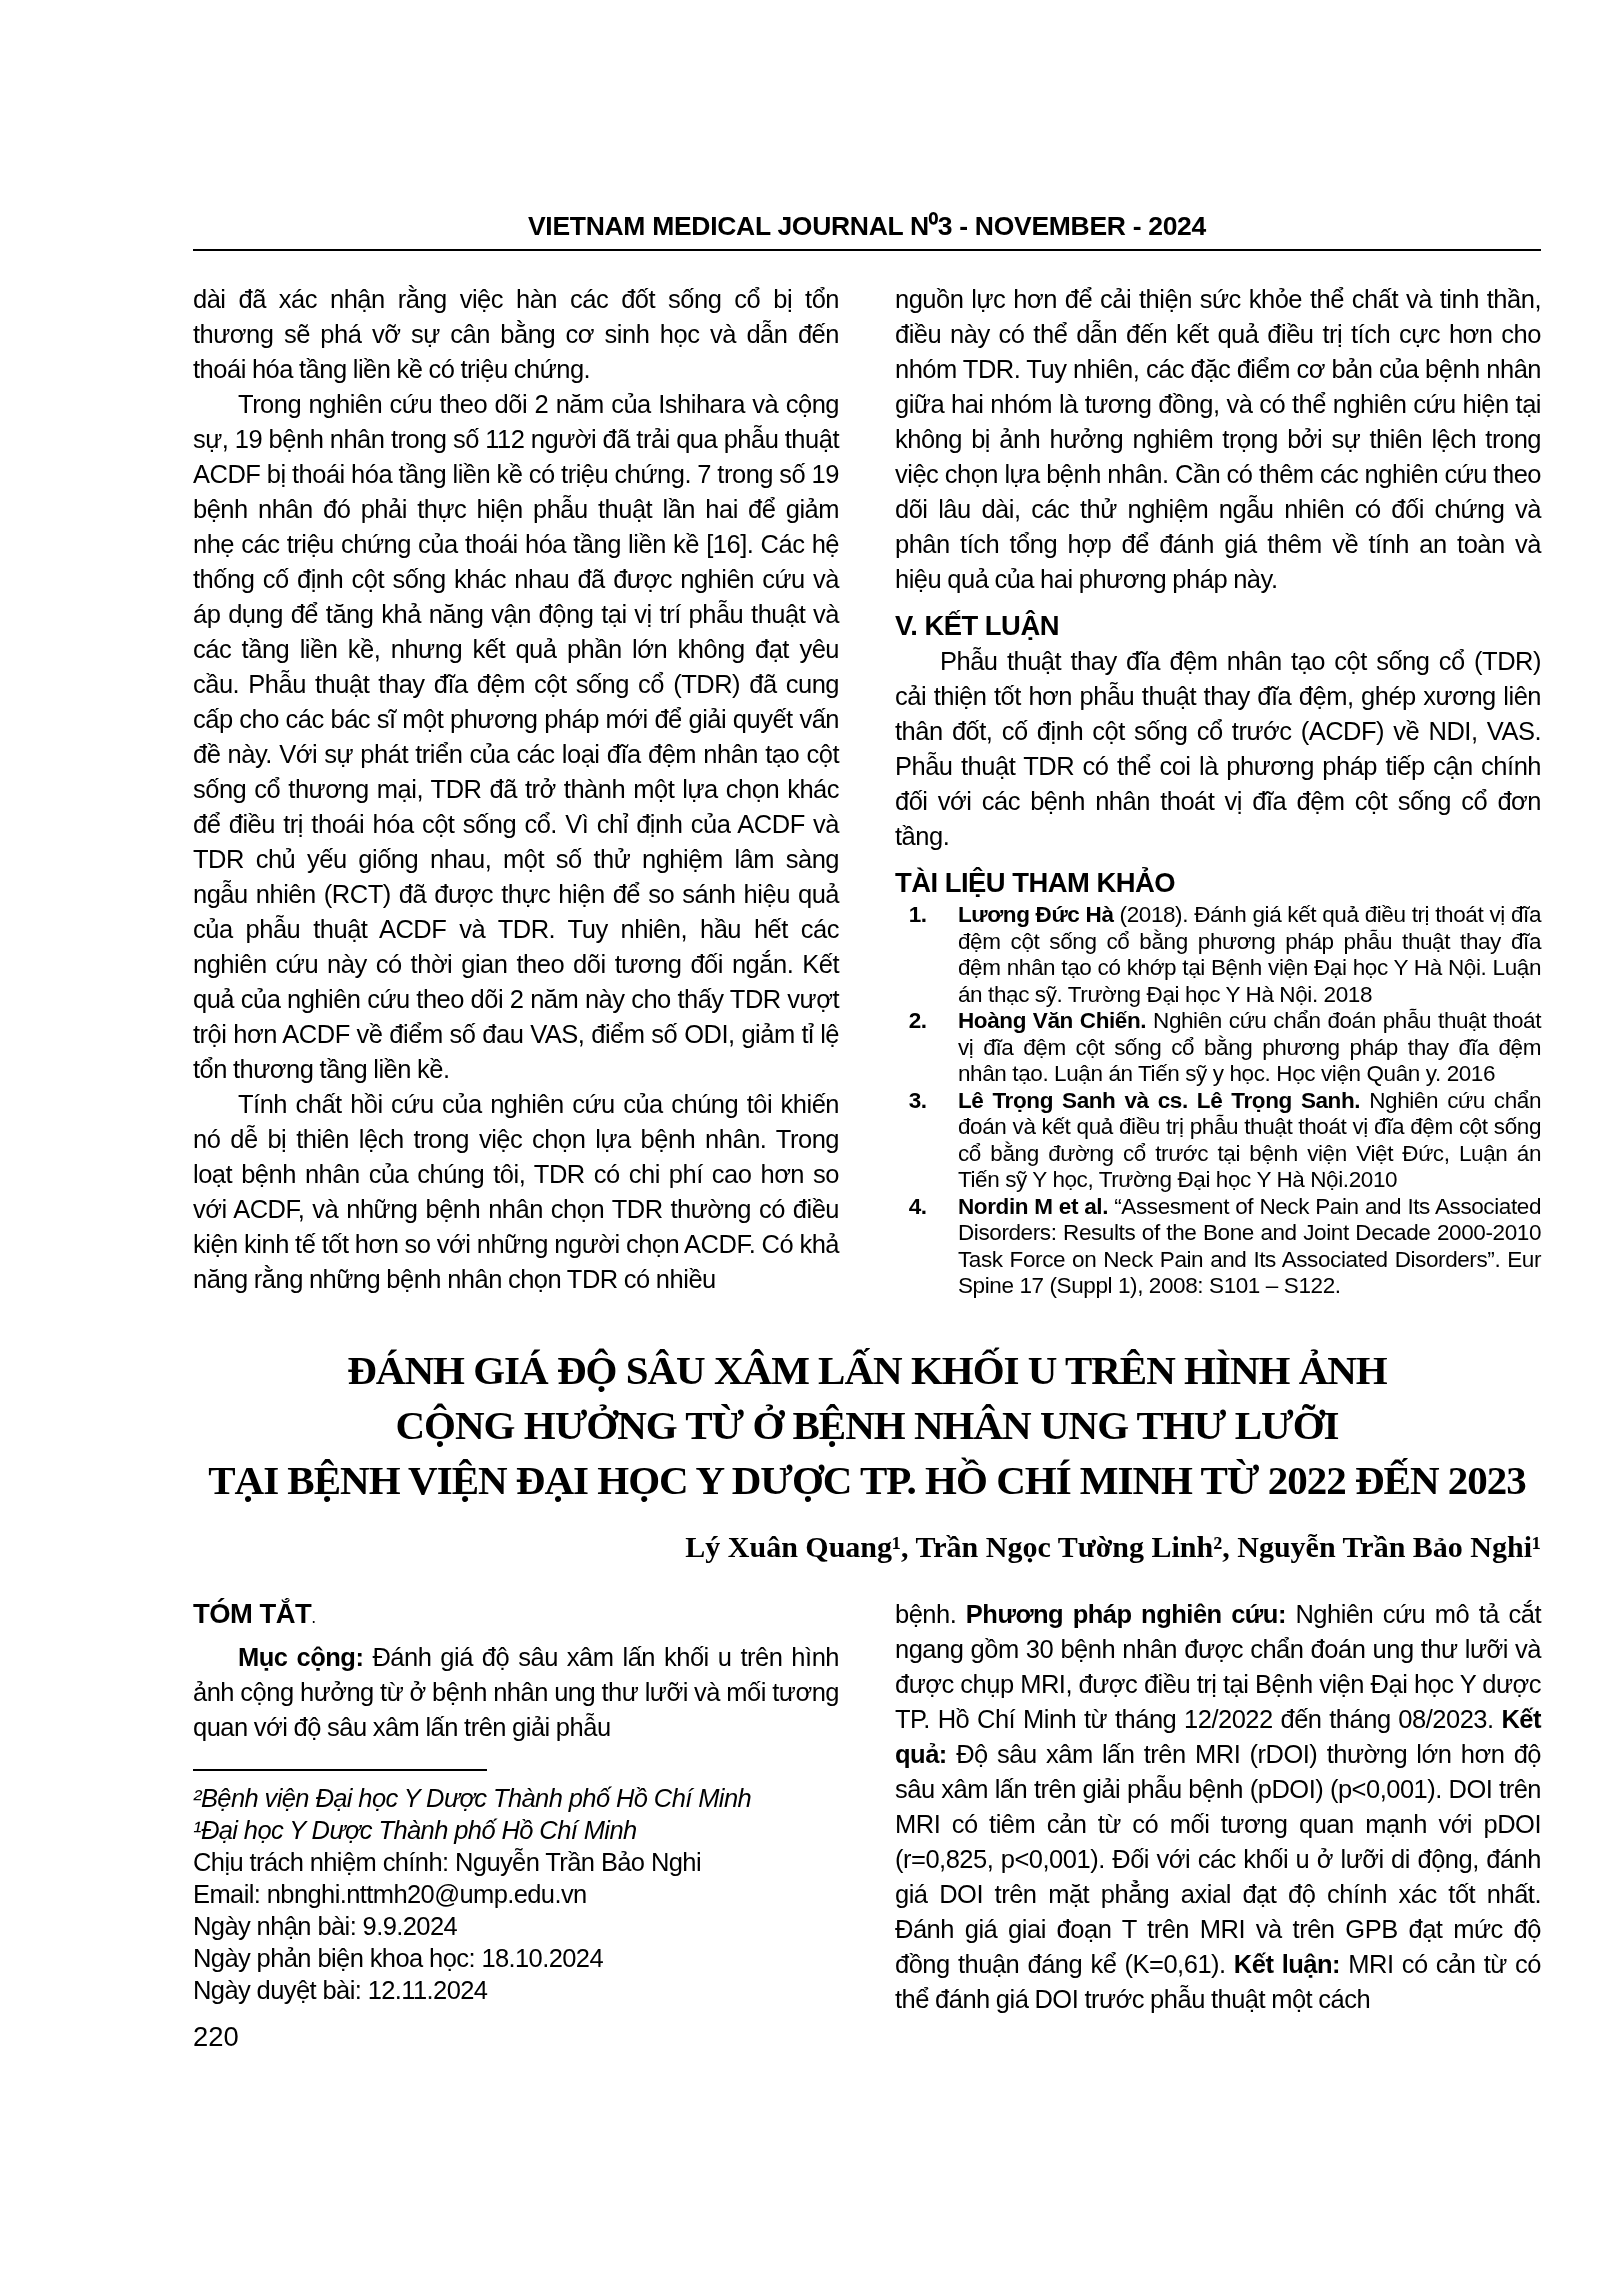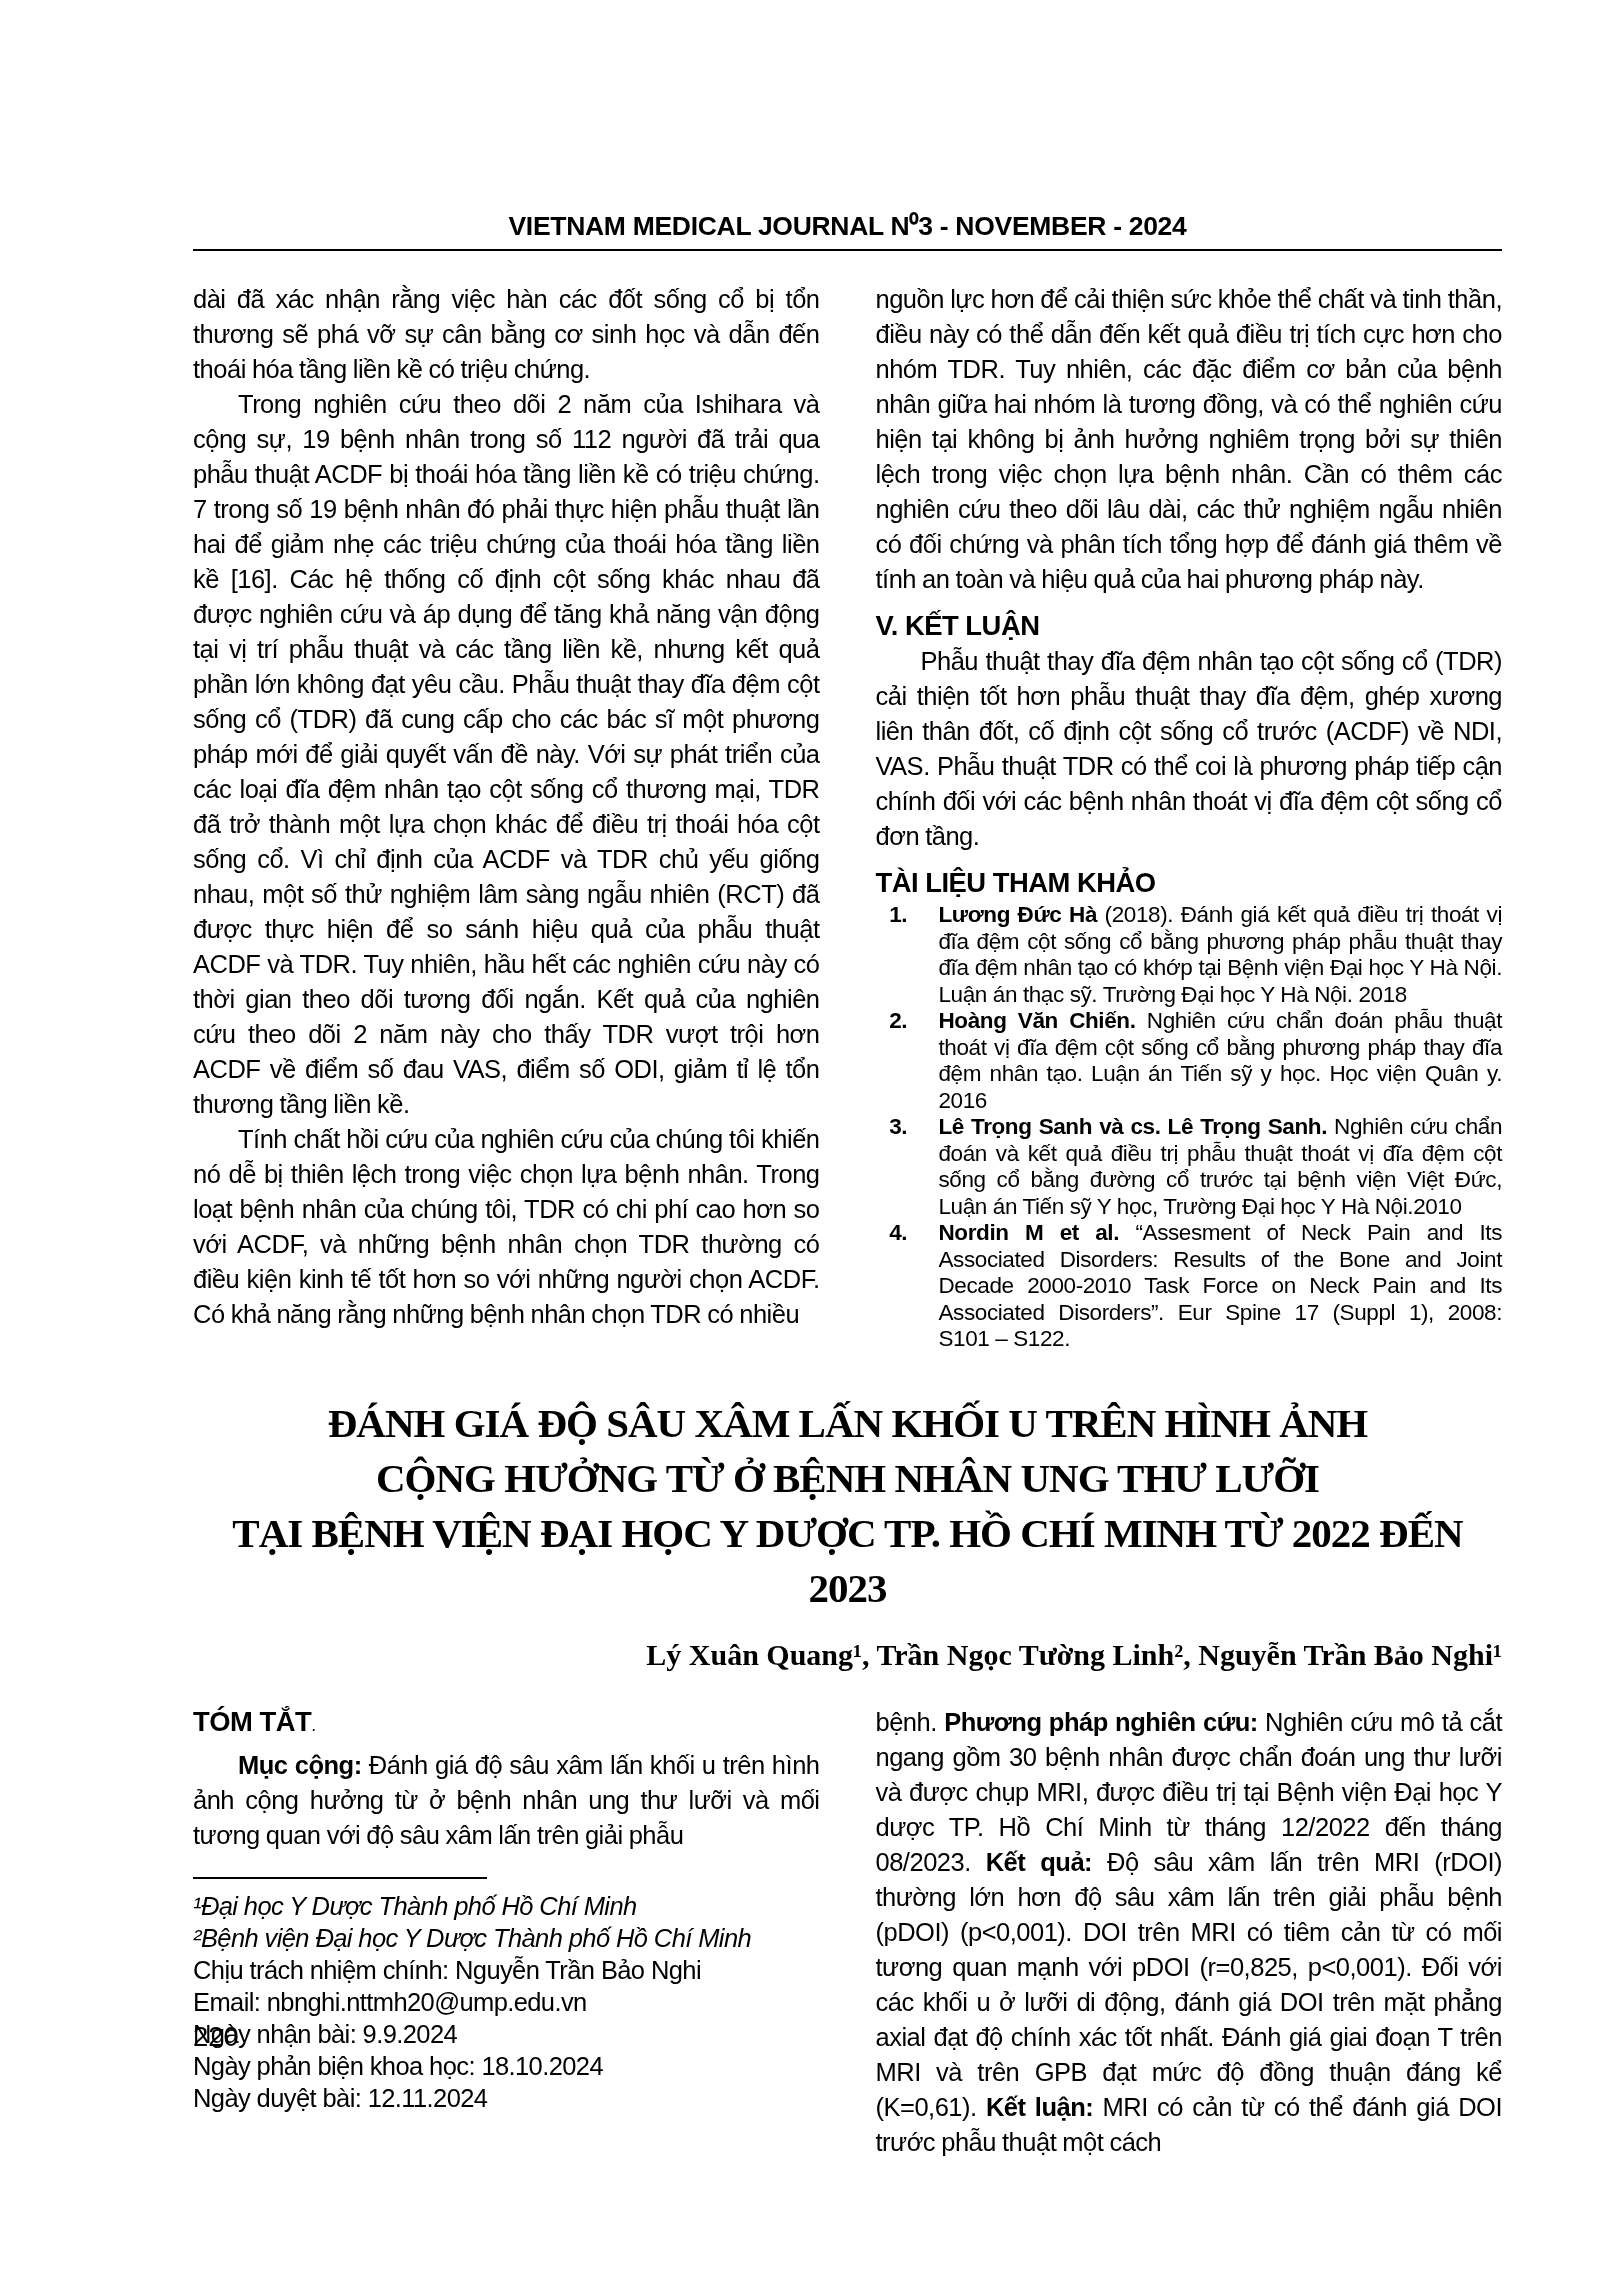--- a/index.html
+++ b/index.html
@@ -4,21 +4,21 @@
 <style>
   html,body { margin:0; padding:0; background:#e8e8e8; }
   .page {
     position:relative;
     width:1621px; height:2293px;
     margin:0 auto;
     background:#ffffff;
     color:#000000;
     font-family:"Liberation Sans", sans-serif;
     box-sizing:border-box;
-    padding:212px 119px 0 193px;
+    padding:212px 80px 0 193px;
     overflow:hidden;
   }
   .journal-header {
     text-align:center;
     font-weight:bold;
     font-size:26.5px;
     line-height:29px;
     padding-bottom:7.8px;
     border-bottom:2.9px solid #000;
     letter-spacing:-0.3px;
@@ -133,22 +133,22 @@
 
   <div class="authors-line">Lý Xuân Quang¹, Trần Ngọc Tường Linh², Nguyễn Trần Bảo Nghi¹</div>
 
   <div class="cols bottom-section">
     <div class="col">
       <div class="abstract-heading"><span>TÓM TẮT</span><span class="heading-dot">.</span></div>
       <p class="body-par indent"><b>Mục cộng: </b>Đánh giá độ sâu xâm lấn khối u trên hình ảnh cộng hưởng từ ở bệnh nhân ung thư lưỡi và mối tương quan với độ sâu xâm lấn trên giải phẫu</p>
 
       <div class="footnote-block">
         <div class="footnote-rule"></div>
+        <div class="footnote fn-italic">²Bệnh viện Đại học Y Dược Thành phố Hồ Chí Minh</div>
         <div class="footnote fn-italic">¹Đại học Y Dược Thành phố Hồ Chí Minh</div>
-        <div class="footnote fn-italic">²Bệnh viện Đại học Y Dược Thành phố Hồ Chí Minh</div>
         <div class="footnote">Chịu trách nhiệm chính: Nguyễn Trần Bảo Nghi</div>
         <div class="footnote">Email: nbnghi.nttmh20@ump.edu.vn</div>
         <div class="footnote">Ngày nhận bài: 9.9.2024</div>
         <div class="footnote">Ngày phản biện khoa học: 18.10.2024</div>
         <div class="footnote">Ngày duyệt bài: 12.11.2024</div>
       </div>
     </div>
     <div class="col">
       <p class="body-par">bệnh. <b>Phương pháp nghiên cứu: </b>Nghiên cứu mô tả cắt ngang gồm 30 bệnh nhân được chẩn đoán ung thư lưỡi và được chụp MRI, được điều trị tại Bệnh viện Đại học Y dược TP. Hồ Chí Minh từ tháng 12/2022 đến tháng 08/2023. <b>Kết quả: </b>Độ sâu xâm lấn trên MRI (rDOI) thường lớn hơn độ sâu xâm lấn trên giải phẫu bệnh (pDOI) (p&lt;0,001). DOI trên MRI có tiêm cản từ có mối tương quan mạnh với pDOI (r=0,825, p&lt;0,001). Đối với các khối u ở lưỡi di động, đánh giá DOI trên mặt phẳng axial đạt độ chính xác tốt nhất. Đánh giá giai đoạn T trên MRI và trên GPB đạt mức độ đồng thuận đáng kể (K=0,61). <b>Kết luận: </b>MRI có cản từ có thể đánh giá DOI trước phẫu thuật một cách</p>
     </div>

